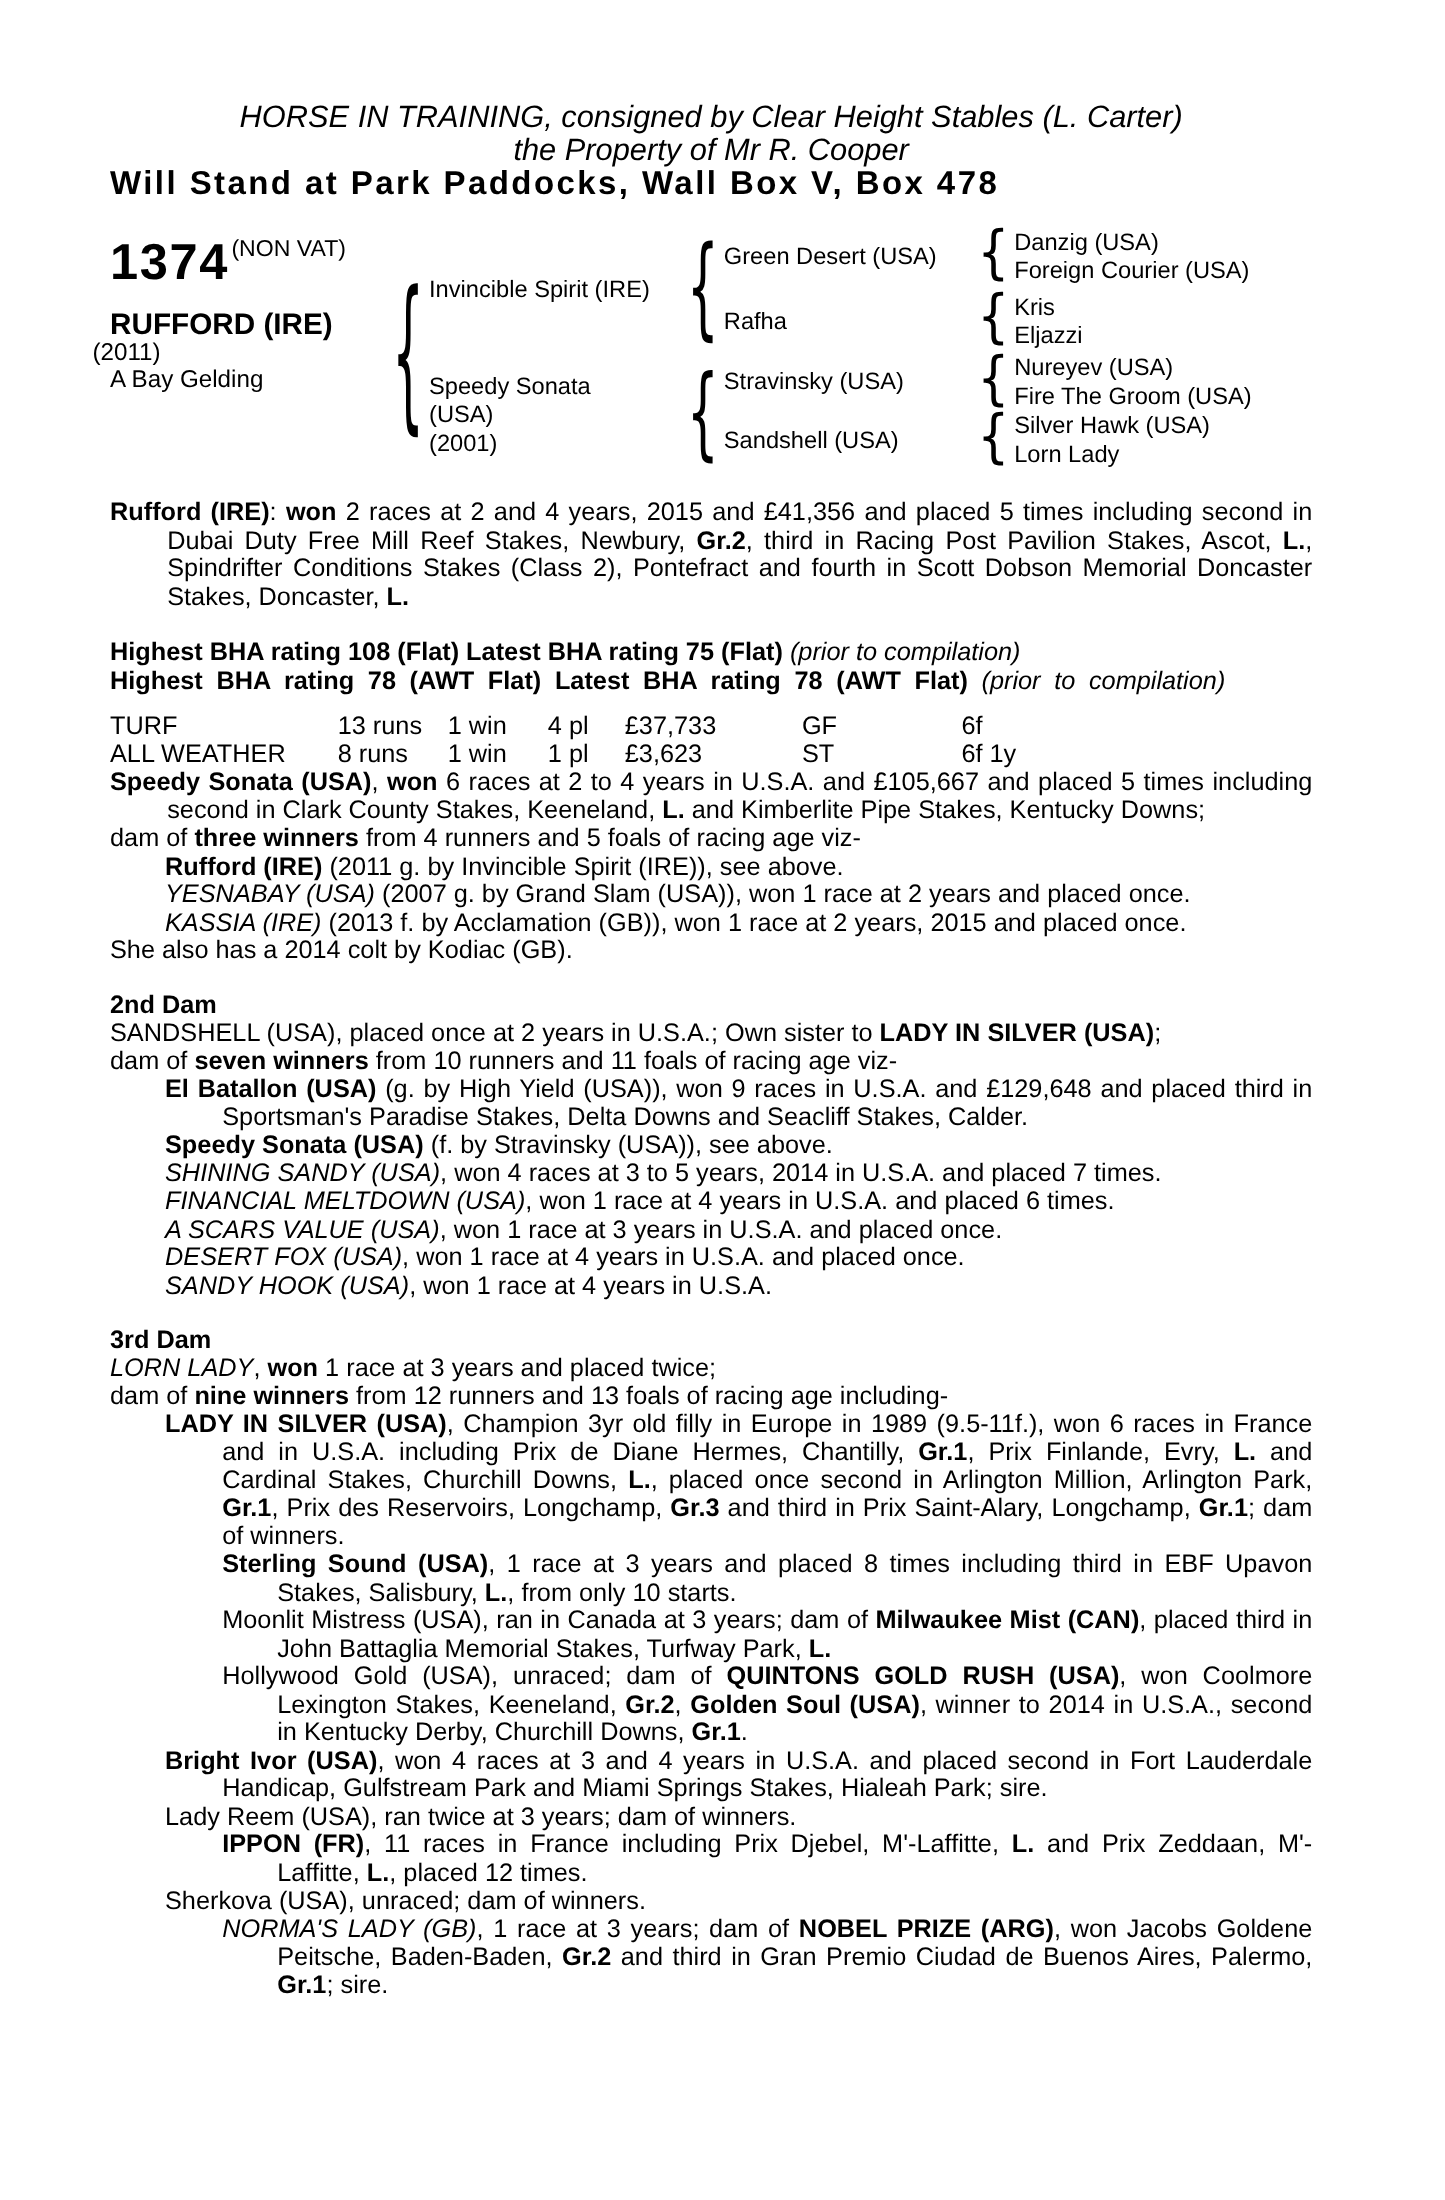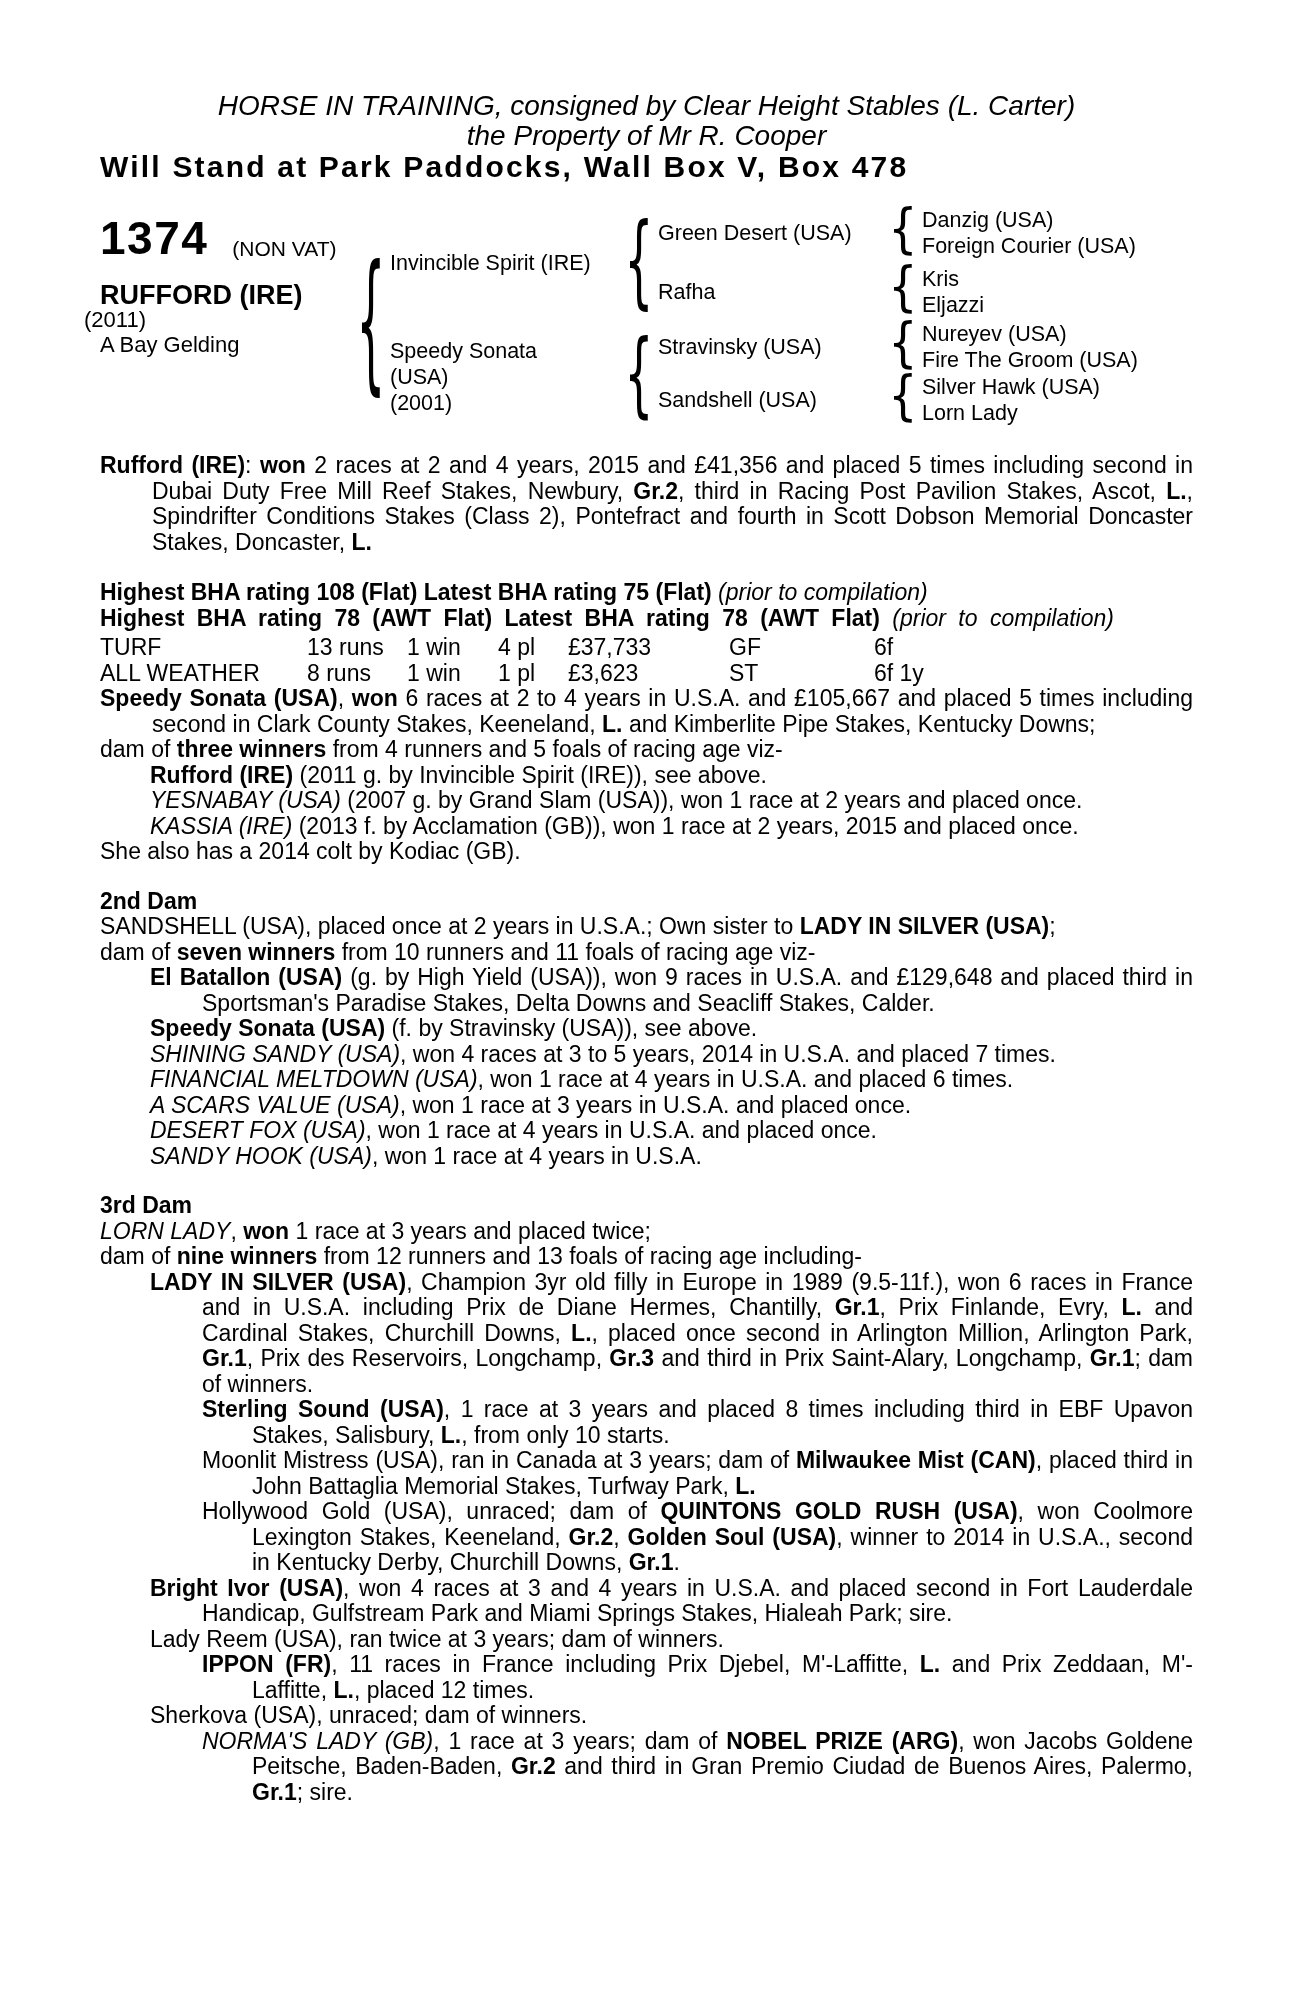--- a/index.html
+++ b/index.html
@@ -9,42 +9,42 @@
     font-family:"Liberation Sans", sans-serif;
     overflow:hidden;
   }
   
   .header { padding-top:91px; margin-left:100px; width:1093px; }
   .h-italic { font-style:italic; font-size:28px; line-height:30px; text-align:center; white-space:nowrap; }
   .h-stand  { font-weight:bold; font-size:30px; line-height:31px; letter-spacing:2.2px; text-align:left; white-space:nowrap; }
   
   .pedigree { position:relative; height:271px; }
   .abs { position:absolute; white-space:nowrap; }
-  .lot-row { display:flex; align-items:flex-end; gap:24px; }
+  .lot-row { display:flex; align-items:flex-start; gap:2px; }
   .lot-num { font-size:46px; font-weight:bold; letter-spacing:1.5px; line-height:1; }
   .lot-vat { font-size:21px; }
   .lot-name { font-size:27px; font-weight:bold; }
   .lot-sub  { font-size:22px; }
   .ped-name { font-size:21.5px; line-height:26px; }
   .brace { position:absolute; width:22px; display:flex; align-items:center; justify-content:center;
            font-family:"DejaVu Sans", sans-serif; pointer-events:none; }
   .brace > span { display:block; font-size:46px; line-height:1; font-weight:normal;
                   transform:scaleY(var(--sy,1)); }
   
   .body-text { margin-left:100px; width:1093px; font-size:23px; line-height:25.5px; }
   .p { margin:0; text-align:justify; }
   .ind0 { padding-left:52px;  text-indent:-52px; }
   .ind1 { padding-left:102px; text-indent:-52px; }
   .ind2 { padding-left:152px; text-indent:-50px; }
   .mt   { margin-top:25px; }
   .stretch { word-spacing:6px; }
   .b  { font-weight:bold; }
   .i  { font-style:italic; }
   .section-heading { font-weight:bold; margin-top:24px; }
-  .stats { margin-top:4px; }
+  .stats { margin-top:16px; }
   .stats-row { display:grid; grid-template-columns:207px 100px 91px 70px 161px 145px auto; }
   .stats-row span { white-space:nowrap; }
 </style>
 </head>
 <body>
 
 <div class="page">
 
   <div class="header">
     <div class="h-italic">HORSE IN TRAINING, consigned by Clear Height Stables (L. Carter)</div>

